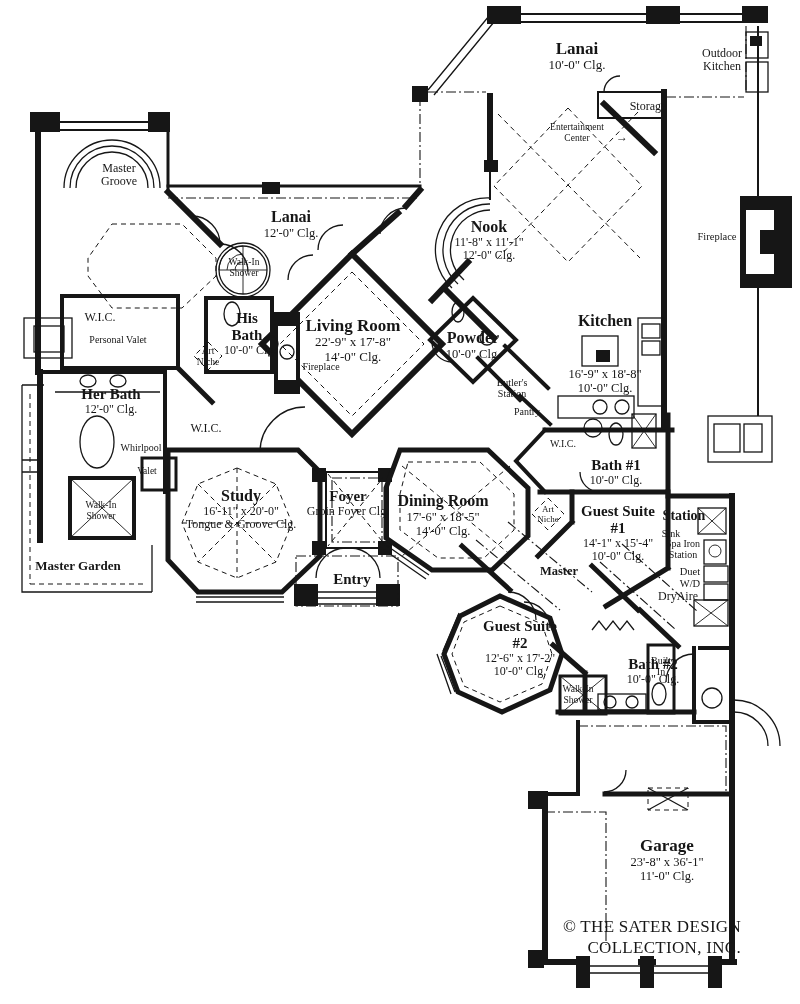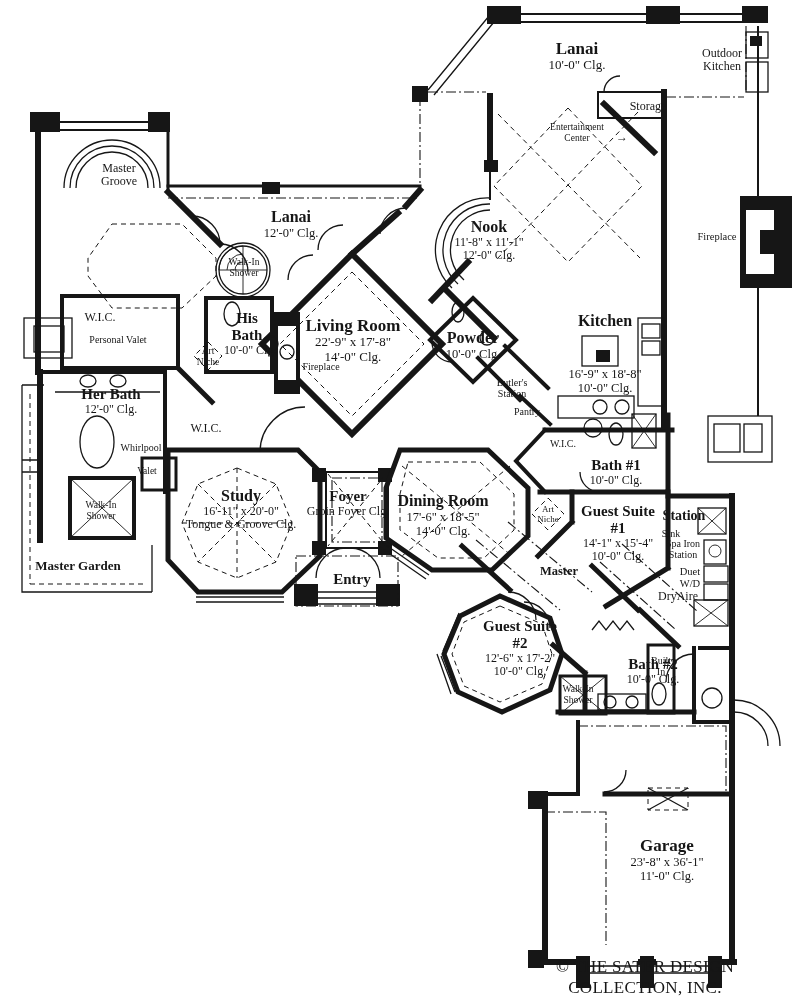--- a/index.html
+++ b/index.html
@@ -7,22 +7,22 @@
         font-family:"Liberation Serif", serif;color:#161616;}
   .plan svg{position:absolute;left:0;top:0;z-index:1;}
   .lbl{position:absolute;transform:translate(-50%,-50%);text-align:center;line-height:1.12;
        white-space:nowrap;z-index:2;color:#161616;}
   .wr{white-space:normal;}
   .nm{font-weight:700;display:block;}
   .dm,.cl,.tx{display:block;}
   .s9{font-size:9px;} .s95{font-size:9.5px;} .s10{font-size:10px;} .s105{font-size:10.5px;}
   .s11{font-size:12px;} .s12{font-size:12px;} .s125{font-size:12.5px;} .s13{font-size:13px;}
   .s14{font-size:14px;} .s15{font-size:15px;} .s16{font-size:16px;} .s17{font-size:17px;}
-  .copy{position:absolute;left:549px;top:956px;width:192px;font-size:17px;line-height:1.25;
-        text-align:center;letter-spacing:.3px;z-index:2;}
+  .copy{position:absolute;left:549px;top:916px;width:192px;font-size:17px;line-height:1.25;
+        text-align:right;letter-spacing:.3px;z-index:2;}
   
   .w6{stroke:#161616;stroke-width:6;fill:none;stroke-linecap:square;}
   .w5{stroke:#161616;stroke-width:5;fill:none;stroke-linecap:square;}
   .w4{stroke:#161616;stroke-width:4;fill:none;stroke-linecap:square;}
   .w3{stroke:#161616;stroke-width:3;fill:none;stroke-linecap:square;}
   .w2{stroke:#161616;stroke-width:2;fill:none;}
   .t{stroke:#161616;stroke-width:1.3;fill:none;}
   .th{stroke:#161616;stroke-width:.9;fill:none;}
   .dd{stroke:#161616;stroke-width:1.1;fill:none;stroke-dasharray:10 3 2 3;}
   .ds{stroke:#161616;stroke-width:1;fill:none;stroke-dasharray:5 4;}

